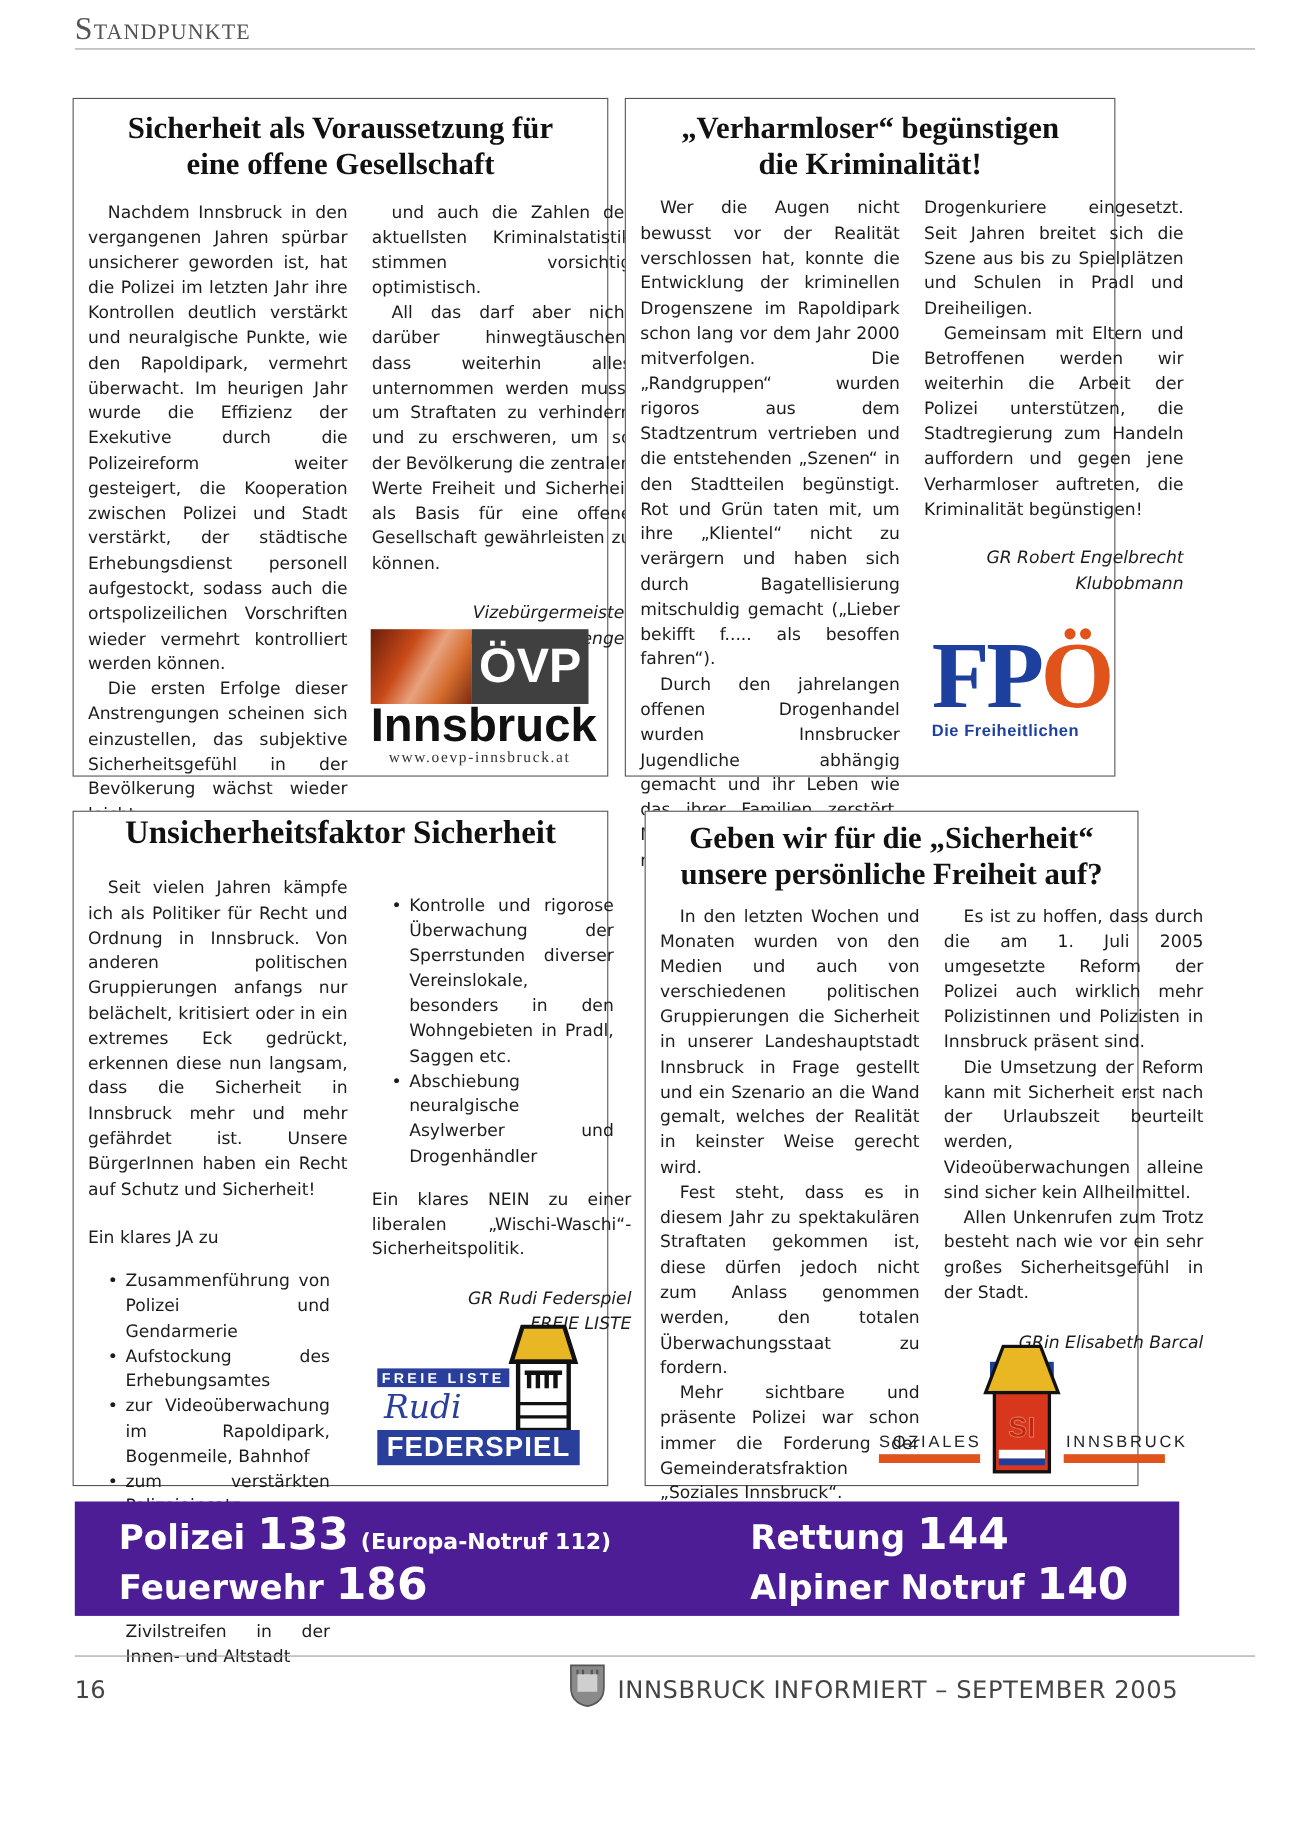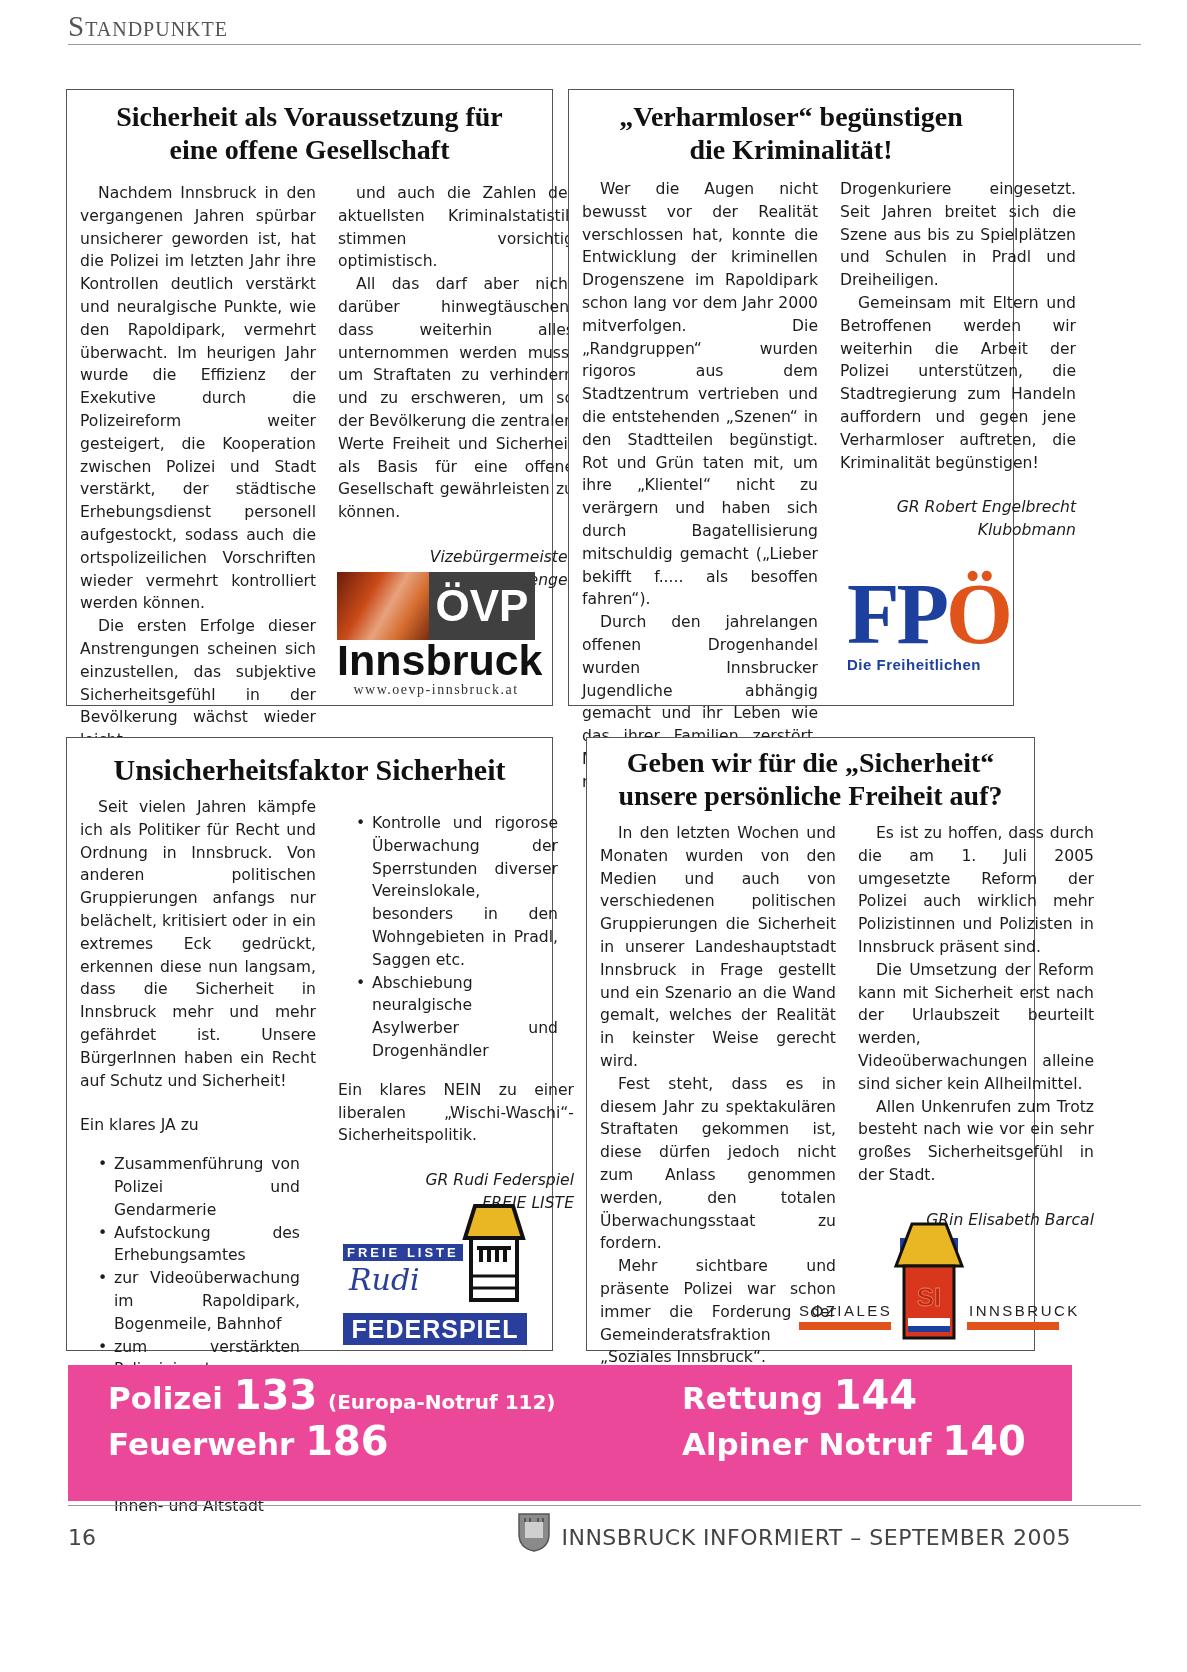--- a/index.html
+++ b/index.html
@@ -43,31 +43,31 @@
               letter-spacing: 0.5px; margin-top: 2px; }
 
   .fl-logo { position: absolute; width: 184px; height: 132px; }
   .fl-tag { position: absolute; left: 0; top: 40px; background: #2a3f9c; color: #fff;
             font-family: "Liberation Sans", sans-serif; font-weight: bold; font-size: 13px; letter-spacing: 3px;
             padding: 1px 4px; }
   .fl-script { position: absolute; left: 6px; top: 58px; font-family: "DejaVu Serif", serif; font-style: italic;
                color: #2a3f9c; font-size: 30px; }
   .fl-name { position: absolute; left: 0; top: 96px; width: 184px; background: #2a3f9c; color: #fff;
              font-family: "Liberation Sans", sans-serif; font-weight: bold; font-size: 25px; letter-spacing: 1px;
-             text-align: center; line-height: 32px; margin-top: 13px; }
+             text-align: center; line-height: 32px; }
   .fl-house { position: absolute; left: 118px; top: 0; }
 
   .si-logo { position: absolute; width: 260px; height: 132px; }
   .si-label { position: absolute; top: 80px; font-family: Liberation Sans, sans-serif; font-size: 15px;
               letter-spacing: 2.5px; color: #222; }
   .si-bar { position: absolute; top: 100px; height: 8px; background: #e0531b; }
 
   
-  .band { position: absolute; left: 68px; top: 1365px; width: 1004px; height: 136px;
-          background: #ec4899; color: #fff; font-family: "DejaVu Sans", sans-serif; font-weight: bold; }
+  .band { position: absolute; left: 68px; top: 1365px; width: 1004px; height: 104px;
+          background: #4c1d95; color: #fff; font-family: "DejaVu Sans", sans-serif; font-weight: bold; }
   .em { position: absolute; font-size: 31px; line-height: 40px; white-space: nowrap; }
   .em .num { font-size: 40px; }
   .em .sub { font-size: 20px; }
 
   .bottom-rule { position: absolute; left: 68px; right: 46px; top: 1505px; height: 1px; background: #9a9a9a; }
   .page-num { position: absolute; left: 68px; top: 1525px; font-size: 22px; color: #444; font-family: "DejaVu Sans", sans-serif; }
   .crest { position: absolute; left: 517px; top: 1512px; }
   .footer-title { position: absolute; right: 116px; top: 1525px; font-size: 22px; color: #444;
                   font-family: "DejaVu Sans", sans-serif; letter-spacing: 0.5px; }
 </style>
@@ -121,21 +121,21 @@
       <div class="sig">Klubobmann</div>
     </div>
   </div>
   <div class="fpoe" style="left:278px; top:484px;">
     <div class="fpoe-word"><span>FP</span><span class="fpoe-o">Ö</span></div>
     <div class="fpoe-sub">Die Freiheitlichen</div>
   </div>
 </div>
 
 <div class="box" style="left:66px; top:737px; width:487px; height:614px;">
-  <div style="margin-top:15px;">
+  <div style="margin-top:2px;">
     <p class="box-title" style="font-size:30px;">Unsicherheitsfaktor Sicherheit</p>
   </div>
   <div class="cols" style="left:13px; top:58px;">
     <div class="col">
       <p>Seit vielen Jahren kämpfe ich als Politiker für Recht und Ordnung in Innsbruck. Von anderen politischen Gruppierungen anfangs nur belächelt, kritisiert oder in ein extremes Eck gedrückt, erkennen diese nun langsam, dass die Sicherheit in Innsbruck mehr und mehr gefährdet ist. Unsere BürgerInnen haben ein Recht auf Schutz und Sicherheit!</p>
       <div class="gap"></div>
       <p class="noindent">Ein klares JA zu</p>
       <ul>
         <li>Zusammenführung von Polizei und Gendarmerie</li>
         <li>Aufstockung des Erhebungsamtes</li>

